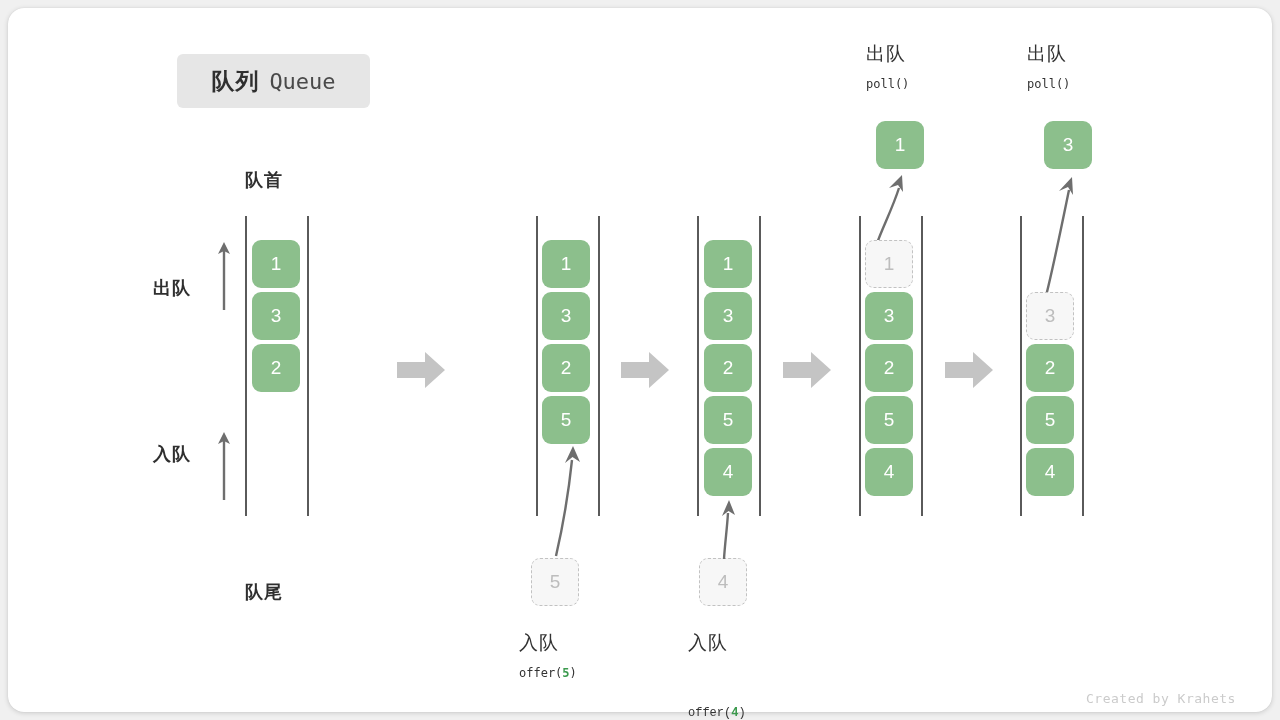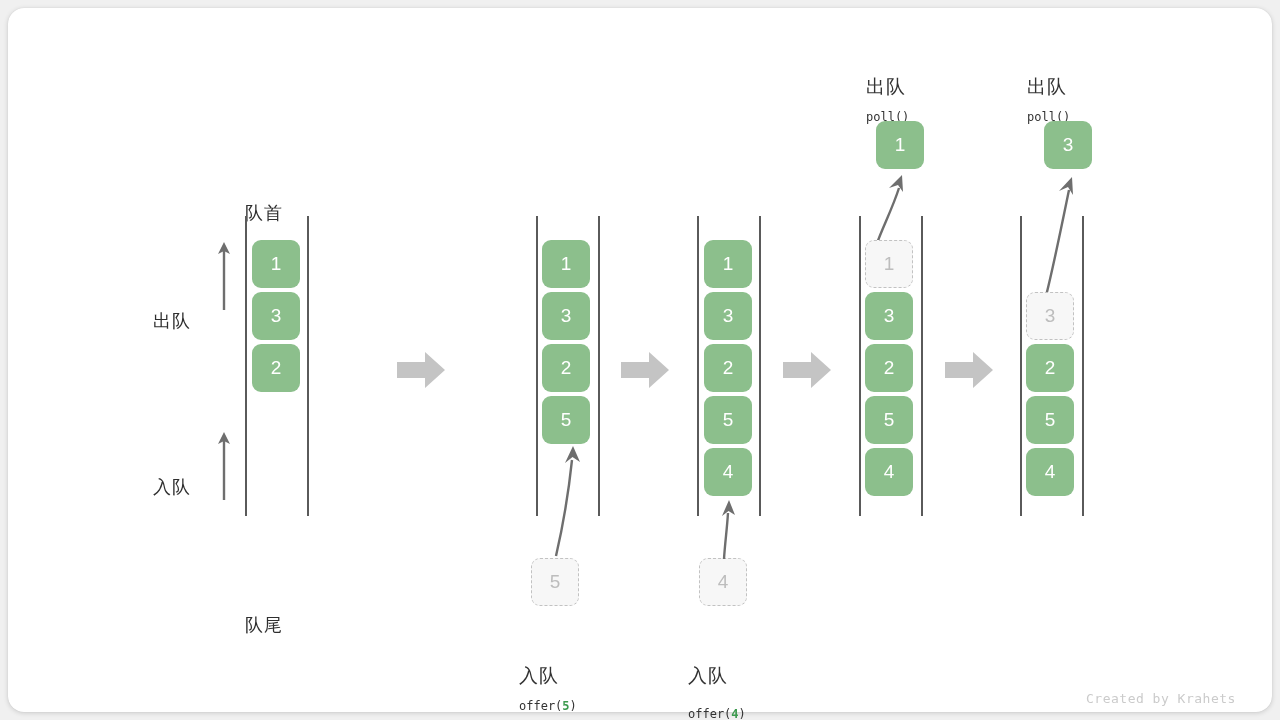--- a/index.html
+++ b/index.html
@@ -54,24 +54,23 @@
     font-family: "DejaVu Sans Mono", "Liberation Mono", monospace;
     font-size: 22px;
     color: #4a4a4a;
   }
 
   
   .lbl {
     position: absolute;
     color: #2f2f2f;
     white-space: pre;
-    margin-top: 33px;
   }
   .lbl-bold {
-    font-weight: normal;
+    font-weight: bold;
     font-size: 18px;
     letter-spacing: 1px;
   }
   .lbl-head-cn {
     font-size: 19px;
     letter-spacing: 1px;
     color: #333333;
   }
   .mono {
     font-family: "DejaVu Sans Mono", "Liberation Mono", monospace;
@@ -126,20 +125,24 @@
     white-space: pre;
   }
   svg { display: block; overflow: visible; }
 </style>
 </head>
 <body>
 
 <div id="stage">
   <div class="card">
 
+    <div class="title-badge">
+      <span class="title-cn">队列</span>
+      <span class="title-en">Queue</span>
+    </div>
 
     <div class="lbl lbl-bold" style="left:237px; top:160px;">队首</div>
     <div class="lbl lbl-bold" style="left:237px; top:572px;">队尾</div>
 
     <div class="lbl lbl-bold" style="left:145px; top:268px;">出队</div>
     <div class="uparrow" style="left:206px; top:232px;">
       <svg width="20" height="72" viewBox="0 0 20 72">
         <line x1="10" y1="70" x2="10" y2="10" stroke="#6e6e6e" stroke-width="2.4"></line>
         <path d="M10 2 L16 14 L10 11 L4 14 Z" fill="#6e6e6e"></path>
       </svg>
@@ -204,21 +207,21 @@
     <div class="box ghost" style="left:691px; top:550px;">4</div>
 
     <div style="position:absolute; left:706px; top:485px;">
       <svg width="40" height="68" viewBox="0 0 40 68">
         <path d="M10 66 C11 50, 13 36, 14 20" stroke="#6e6e6e" stroke-width="2.4" fill="none"></path>
         <path d="M15 7 L21 22 L14.5 18 L8 23 Z" fill="#6e6e6e"></path>
       </svg>
     </div>
 
     <div class="lbl lbl-head-cn" style="left:680px; top:622px;">入队</div>
-    <div class="lbl mono" style="left:680px; top:666px;"><span>offer(</span><span class="num-green">4</span><span>)</span></div>
+    <div class="lbl mono" style="left:680px; top:698px;font-family:Liberation Mono, monospace;"><span>offer(</span><span class="num-green">4</span><span>)</span></div>
 
     <div class="blockarrow" style="left:775px; top:342px;">
       <svg width="50" height="40" viewBox="0 0 50 40">
         <path d="M0 12 L28 12 L28 2 L48 20 L28 38 L28 28 L0 28 Z" fill="#c4c4c4"></path>
       </svg>
     </div>
 
     <div class="lbl lbl-head-cn" style="left:858px; top:33px;">出队</div>
     <div class="lbl mono" style="left:858px; top:69px;">poll()</div>
 

